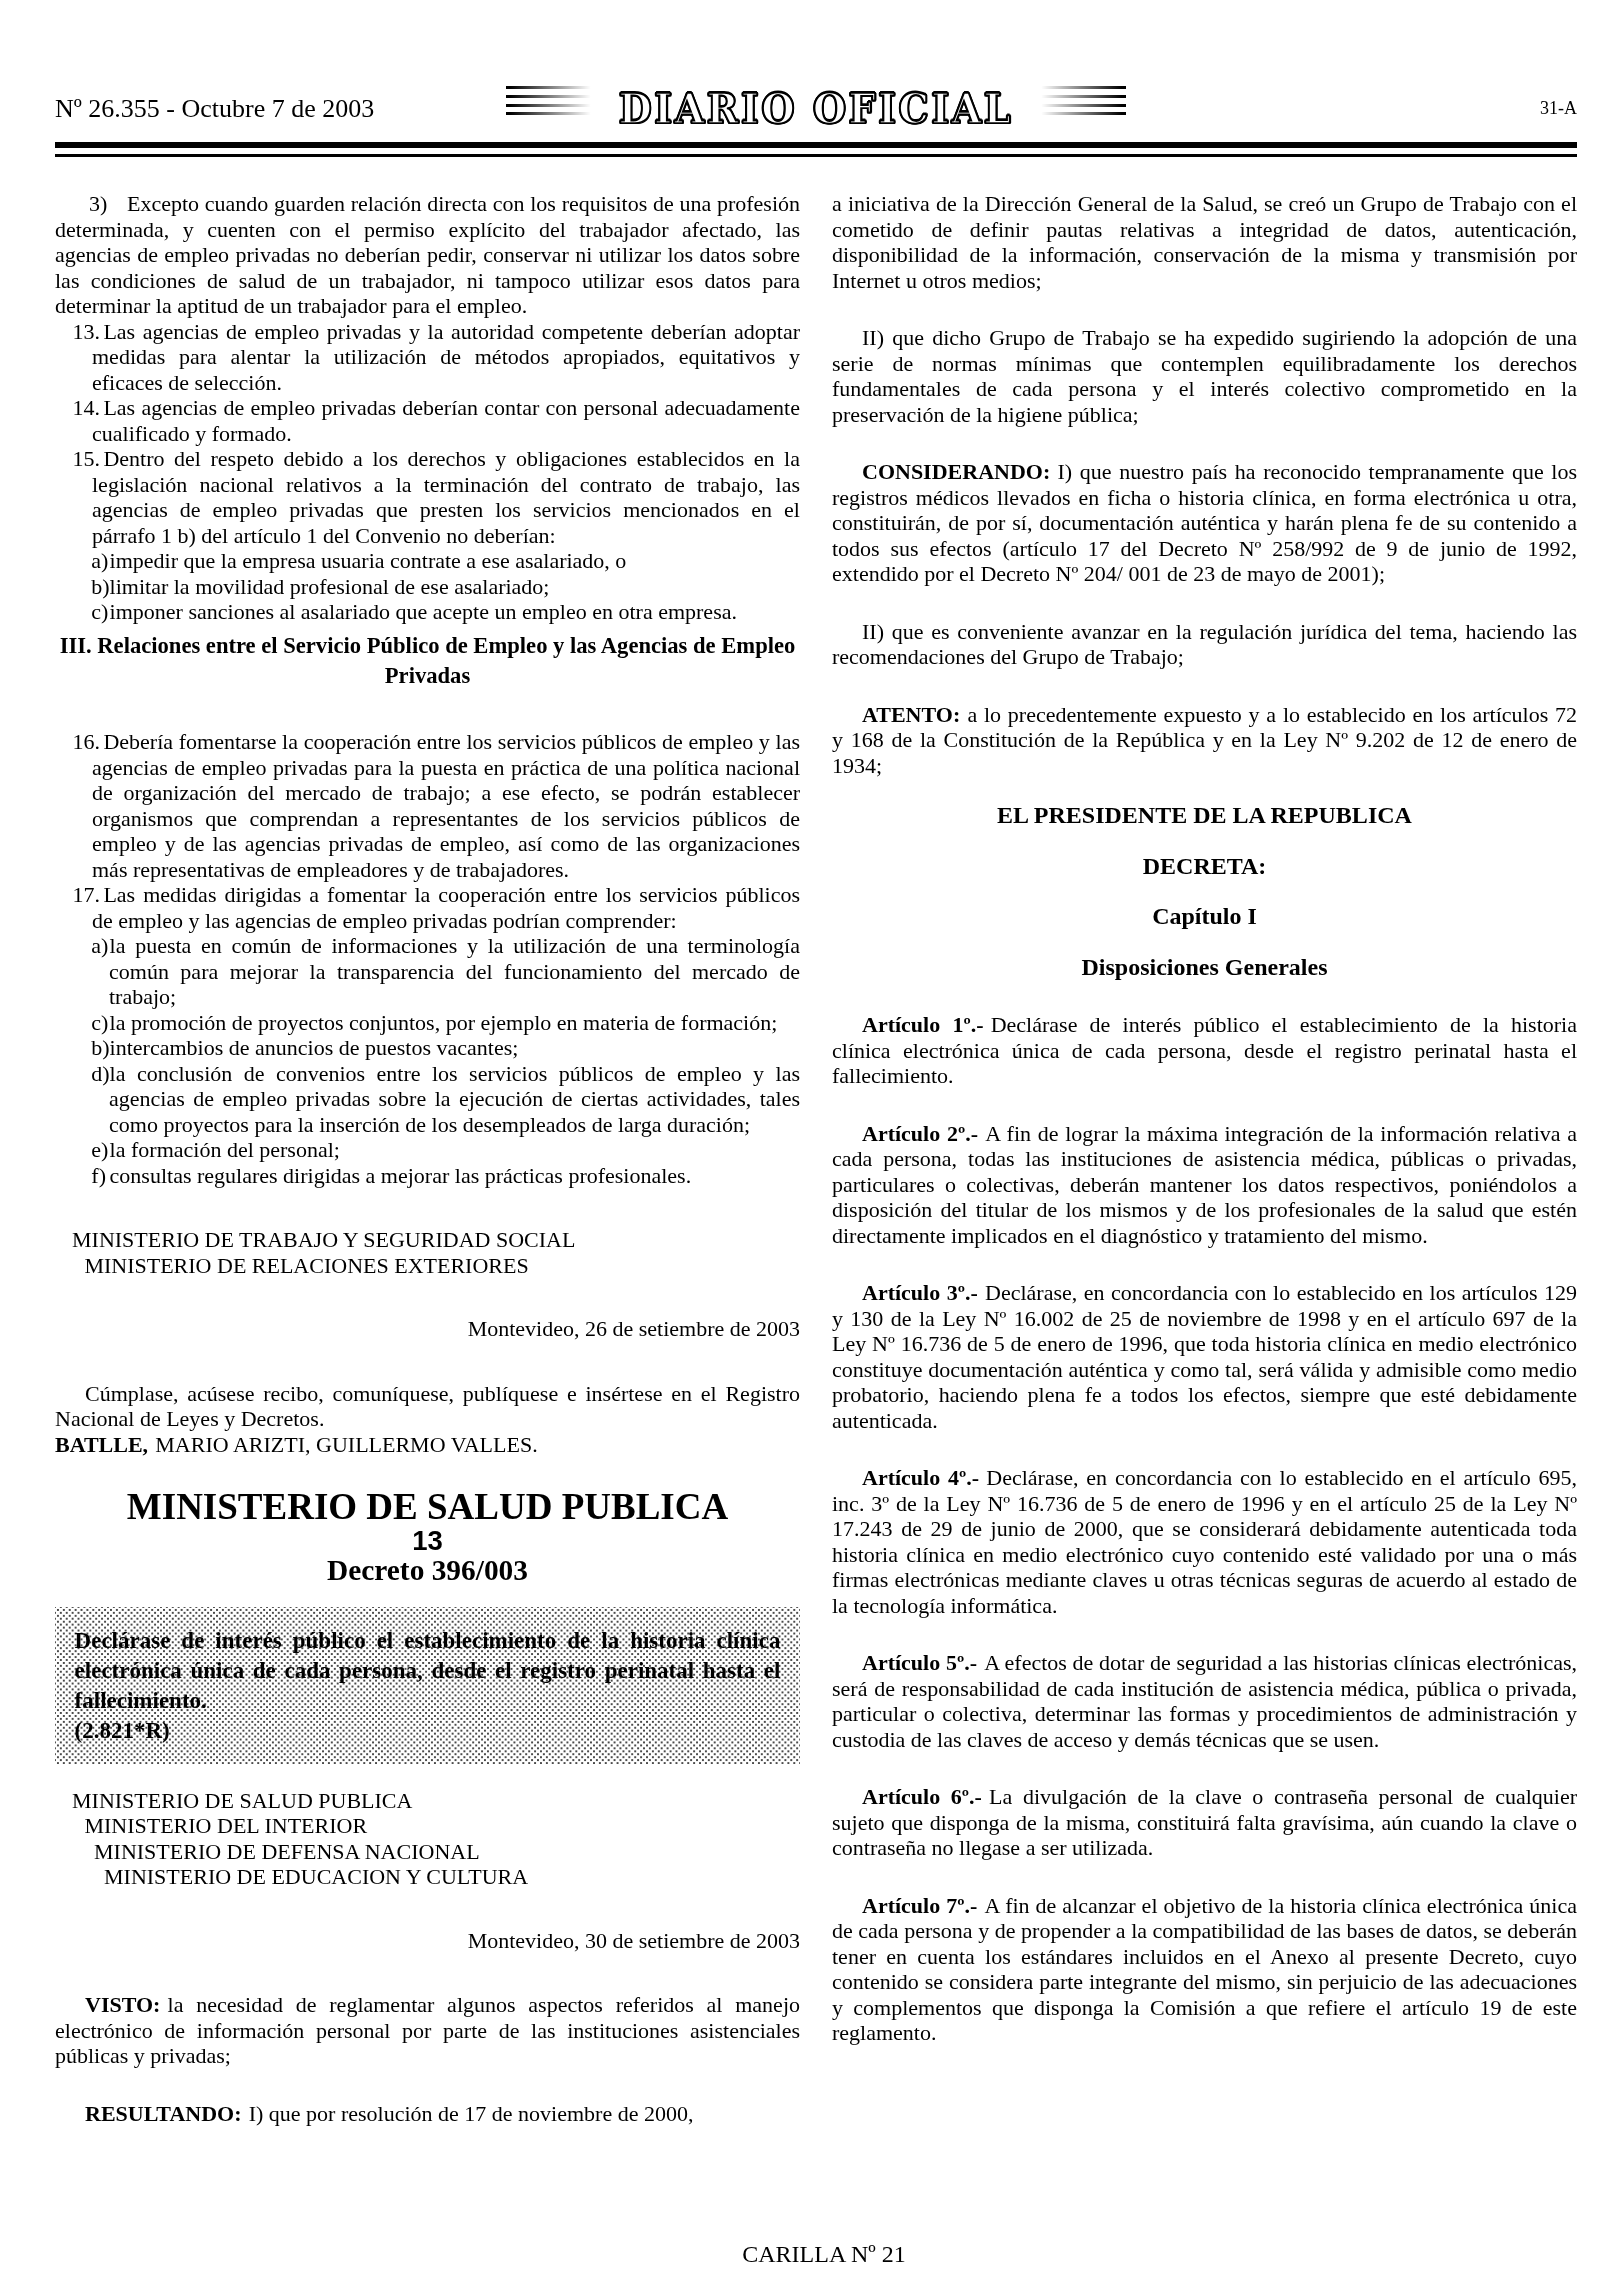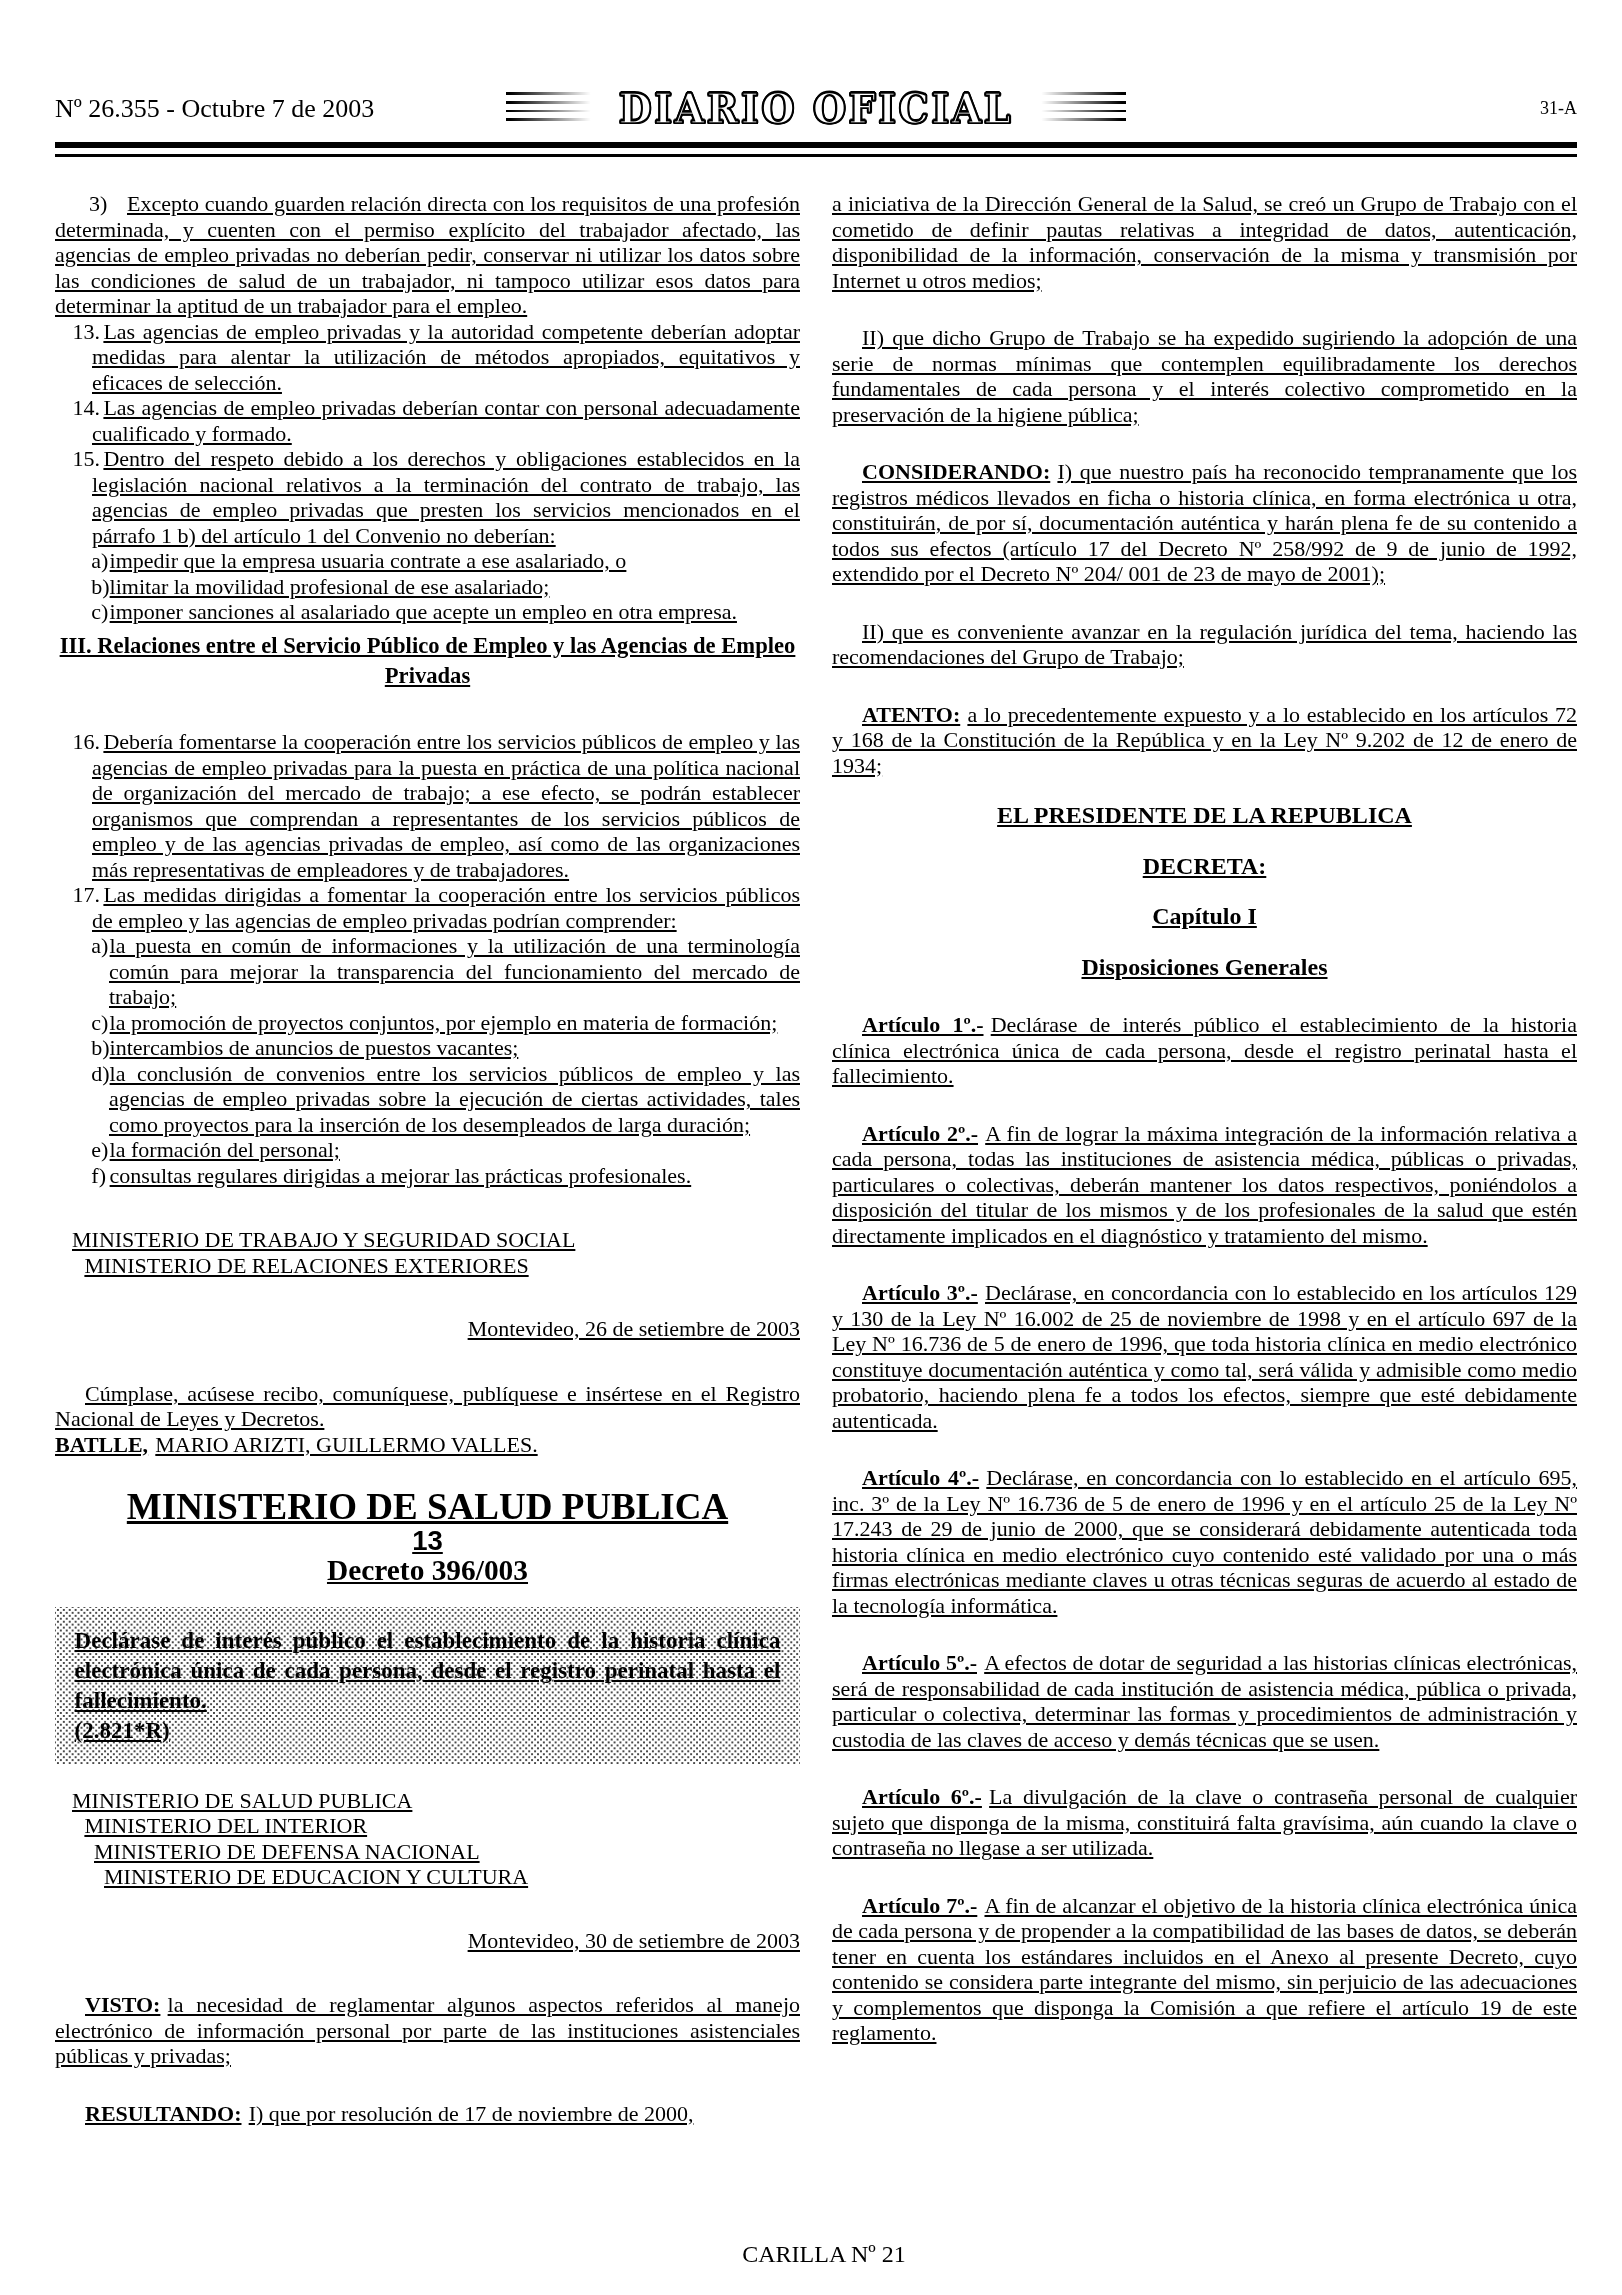--- a/index.html
+++ b/index.html
@@ -7,39 +7,39 @@
     width:1623px;height:2295px;background:#ffffff;color:#000;
     font-family:"Liberation Serif","DejaVu Serif",serif;
     -webkit-font-smoothing:antialiased;
   }
   .page{position:relative;width:100%;height:100%;box-sizing:border-box;padding:86px 46px 0 55px;overflow:hidden;}
 
   
   .header-row{display:flex;align-items:center;}
   .h-left{flex:1;font-size:26px;white-space:nowrap;}
   .h-right{flex:1;text-align:right;font-size:18px;}
-  .masthead{display:flex;align-items:center;gap:21px;}
+  .masthead{display:flex;gap:21px;}
   .logo{
     font-family:"DejaVu Serif",serif;font-weight:bold;font-size:38px;letter-spacing:2.6px;
     color:#fff;-webkit-text-stroke:1.6px #000;
     text-shadow:1.3px 0 0 #000,-1.3px 0 0 #000,0 1.3px 0 #000,0 -1.3px 0 #000,
                 1px 1px 0 #000,-1px -1px 0 #000,1px -1px 0 #000,-1px 1px 0 #000;
     transform:scaleY(1.06);white-space:nowrap;
   }
   .hatch{position:relative;width:92px;height:34px;
     background:repeating-linear-gradient(180deg,#000 0 2.9px,transparent 2.9px 8.8px);}
   .fade{position:absolute;inset:0;}
   .fade-r{background:linear-gradient(90deg,rgba(255,255,255,0) 5%,#fff 92%);}
   .fade-l{background:linear-gradient(270deg,rgba(255,255,255,0) 5%,#fff 92%);}
   .rule1{height:6.5px;background:#000;margin-top:10.5px;}
   .rule2{height:3.3px;background:#000;margin-top:5.9px;}
 
   
   .cols{display:grid;grid-template-columns:1fr 1fr;column-gap:32px;margin-top:34px;
-        font-size:22px;line-height:25.5px;text-align:justify;text-decoration:underline;}
+        font-size:22px;line-height:25.5px;text-align:justify;}
   p{margin:0;}
   .ind{text-indent:30px;}
   .gap{margin-top:32px;}
   .biggap{margin-top:39px;}
   .mk{display:inline-block;text-indent:0;}
   .p3{text-indent:34px;}
   .mk3{width:38px;}
   .li{margin-left:37px;text-indent:-19.6px;}
   .mkli{width:31px;}
   .sub{margin-left:54px;text-indent:-17.7px;}

